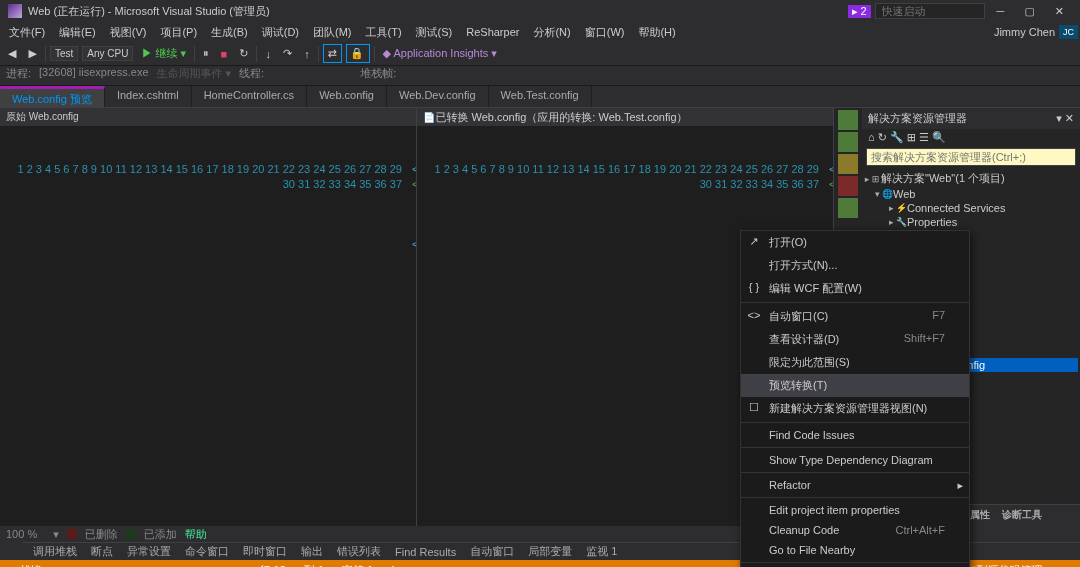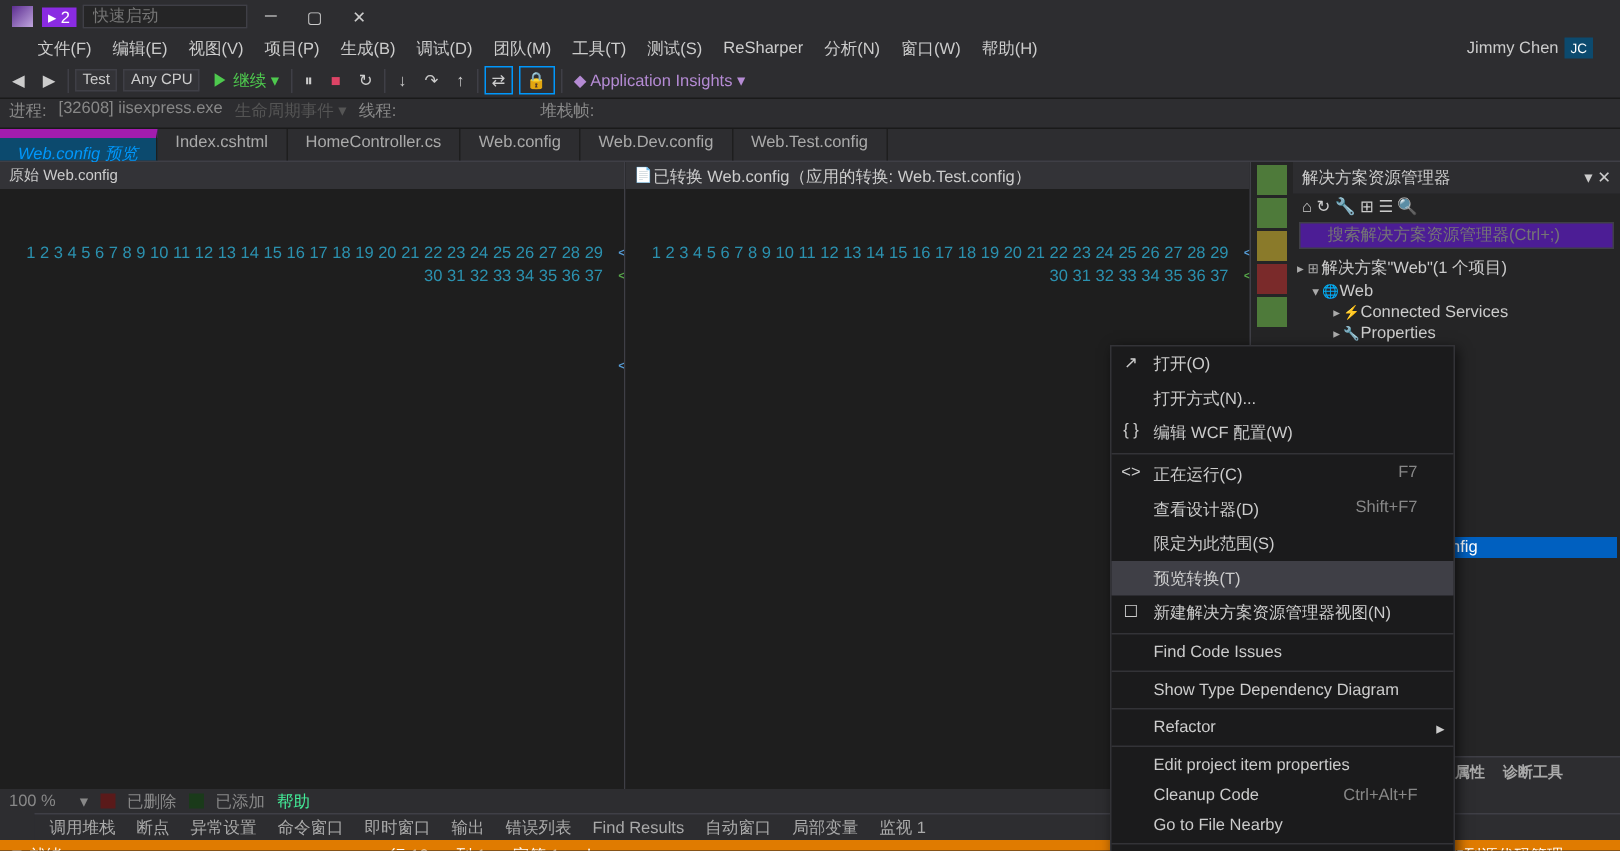--- a/index.html
+++ b/index.html
@@ -4,55 +4,55 @@
 <style>
 * { margin: 0; padding: 0; box-sizing: border-box; font-family: "Segoe UI", "Microsoft YaHei", sans-serif; font-size: 11px; }
 body { background: #2d2d30; color: #d4d4d4; width: 1080px; height: 567px; overflow: hidden; }
 .titlebar { height: 22px; background: #2d2d30; display: flex; align-items: center; padding: 0 8px; }
 .titlebar .vs-icon { width: 14px; height: 14px; background: linear-gradient(135deg, #5c2d91, #c0a6de); margin-right: 6px; }
 .titlebar .title { flex: 1; color: #ccc; }
 .titlebar .right { display: flex; align-items: center; gap: 4px; }
 .titlebar .flag { background: #8a2be2; color: #fff; padding: 0 4px; }
 .titlebar .search { background: #252526; border: 1px solid #3f3f46; color: #888; padding: 1px 6px; width: 110px; }
 .titlebar .winbtn { padding: 2px 8px; color: #ccc; cursor: pointer; }
-.menubar { height: 20px; display: flex; align-items: center; padding: 0 18px; justify-content: flex-end; }
+.menubar { height: 20px; display: flex; align-items: center; padding: 0 2px; justify-content: flex-end; }
 .menubar span { padding: 2px 7px; color: #ccc; cursor: pointer; }
 .menubar .user { margin-left: auto; padding-right: 4px; }
 .menubar .avatar { background: #0c4a6e; color: #fff; padding: 2px 4px; font-size: 9px; }
 .toolbar { height: 24px; background: #2d2d30; border-bottom: 1px solid #1a1a1a; display: flex; align-items: center; gap: 4px; padding: 0 4px; }
 .toolbar .btn { padding: 2px 4px; color: #ccc; cursor: pointer; }
 .toolbar .sep { width: 1px; height: 16px; background: #3f3f46; }
 .toolbar .dropdown { background: #333337; border: 1px solid #3f3f46; padding: 1px 4px; color: #ccc; font-size: 10px; }
 .toolbar .play { color: #4ec94e; }
 .toolbar .insights { color: #b58bd4; text-align: right; }
 .processbar { height: 20px; display: flex; align-items: flex-start; gap: 8px; padding: 0 6px; border-bottom: 1px solid #1a1a1a; color: #888; }
 .tabs { height: 22px; background: #2d2d30; display: flex; border-bottom: 1px solid #3f3f46; }
 .tabs .tab { padding: 3px 12px; color: #aaa; border-right: 1px solid #1e1e1e; cursor: pointer; }
-.tabs .tab.active { background: #0c4a6e; color: #0097fb; border-top: 6px solid #a21caf; font-style: italic; }
+.tabs .tab.active { background: #404040; color: #0097fb; border-top: 3px solid #a21caf; }
 .main { display: flex; height: 418px; }
 .editor-pane { flex: 1; background: #1e1e1e; border-right: 1px solid #3f3f46; display: flex; flex-direction: column; min-width: 0; }
 .editor-header { height: 18px; background: #333337; color: #ccc; padding: 1px 6px; font-size: 10px; display: flex; align-items: center; }
 .editor-body { flex: 1; display: flex; overflow: hidden; font-family: Consolas, monospace; font-size: 11px; margin-top: 36px; }
 .gutter { background: #1e1e1e; color: #2b91af; text-align: right; padding: 0 6px; line-height: 15px; user-select: none; }
 .code { flex: 1; padding: 0 4px; line-height: 15px; white-space: pre; overflow: hidden; }
 .code .c-xml { color: #569cd6; }
 .code .c-comment { color: #57a64a; }
 .code .hl-green { background: #1a3a1a; border: 1px solid #2a6a2a; }
 .code .hl-darkred { background: #3a1010; }
 .code .line { height: 15px; }
 .minimap { width: 28px; background: #252526; }
 .mini-block { height: 20px; margin: 2px 4px; }
 .mb-green { background: #4e7a3a; }
 .mb-yellow { background: #8a7a2a; }
 .mb-red { background: #7a2a2a; }
 .sidebar { width: 218px; background: #252526; display: flex; flex-direction: column; }
 .sidebar-title { background: #2d2d30; color: #ccc; padding: 3px 6px; display: flex; align-items: center; }
 .sidebar-toolbar { padding: 2px 6px; display: flex; gap: 3px; color: #ccc; }
 .sidebar-search { margin: 2px 4px; }
-.sidebar-search input { width: 100%; background: #4c1d95; border: 1px solid #3f3f46; color: #888; padding: 2px 18px; }
+.sidebar-search input { width: 100%; background: #fef9c3; border: 1px solid #3f3f46; color: #888; padding: 2px 4px; }
 .tree { flex: 1; padding: 2px 2px; color: #ccc; overflow: hidden; }
 .tree-item { padding: 1px 2px; display: flex; align-items: center; gap: 3px; cursor: pointer; white-space: nowrap; }
 .tree-item.lvl1 { padding-left: 14px; }
 .tree-item.lvl2 { padding-left: 28px; }
 .tree-item.sel { background: #0060c0; color: #fff; }
 .tree-icon { width: 12px; height: 12px; display: inline-flex; align-items: center; justify-content: center; font-size: 9px; }
 .ti-folder { color: #e8b24a; }
 .ti-cs { color: #4ec94e; }
 .ti-config { color: #aaa; }
 .sidebar-tabs { display: flex; background: #2d2d30; border-top: 1px solid #3f3f46; }
@@ -70,20 +70,21 @@
 .diff-legend { height: 16px; display: flex; align-items: center; gap: 8px; padding: 0 6px; font-size: 10px; color: #888; }
 .diff-legend .box { width: 10px; height: 10px; }
 .statusbar { height: 20px; background: #e07b00; color: #fff; display: flex; align-items: center; padding: 0 6px; gap: 18px; }
 .statusbar .right { margin-left: auto; display: flex; gap: 12px; align-items: center; }
 </style>
 </head>
 <body>
 
 <div class="titlebar">
   <div class="vs-icon"></div>
+  <div class="title">Web (正在运行) - Microsoft Visual Studio (管理员)</div>
   <div class="right">
     <span class="flag">▸ <span>2</span></span>
     <input class="search" placeholder="快速启动" style="">
     <span class="winbtn">─</span>
     <span class="winbtn">▢</span>
     <span class="winbtn">✕</span>
   </div>
 </div>
 
 <div class="menubar">
@@ -357,21 +358,21 @@
     <div class="ctx-item">
       <span>打开方式(N)...</span>
     </div>
     <div class="ctx-item">
       <span class="icn">{ }</span>
       <span>编辑 WCF 配置(W)</span>
     </div>
     <div class="ctx-sep"></div>
     <div class="ctx-item">
       <span class="icn">&lt;&gt;</span>
-      <span>正在运行(C)</span>
+      <span>自动窗口(C)</span>
       <span class="kbd">F7</span>
     </div>
     <div class="ctx-item">
       <span>查看设计器(D)</span>
       <span class="kbd">Shift+F7</span>
     </div>
     <div class="ctx-item">
       <span>限定为此范围(S)</span>
     </div>
     <div class="ctx-item hl">

